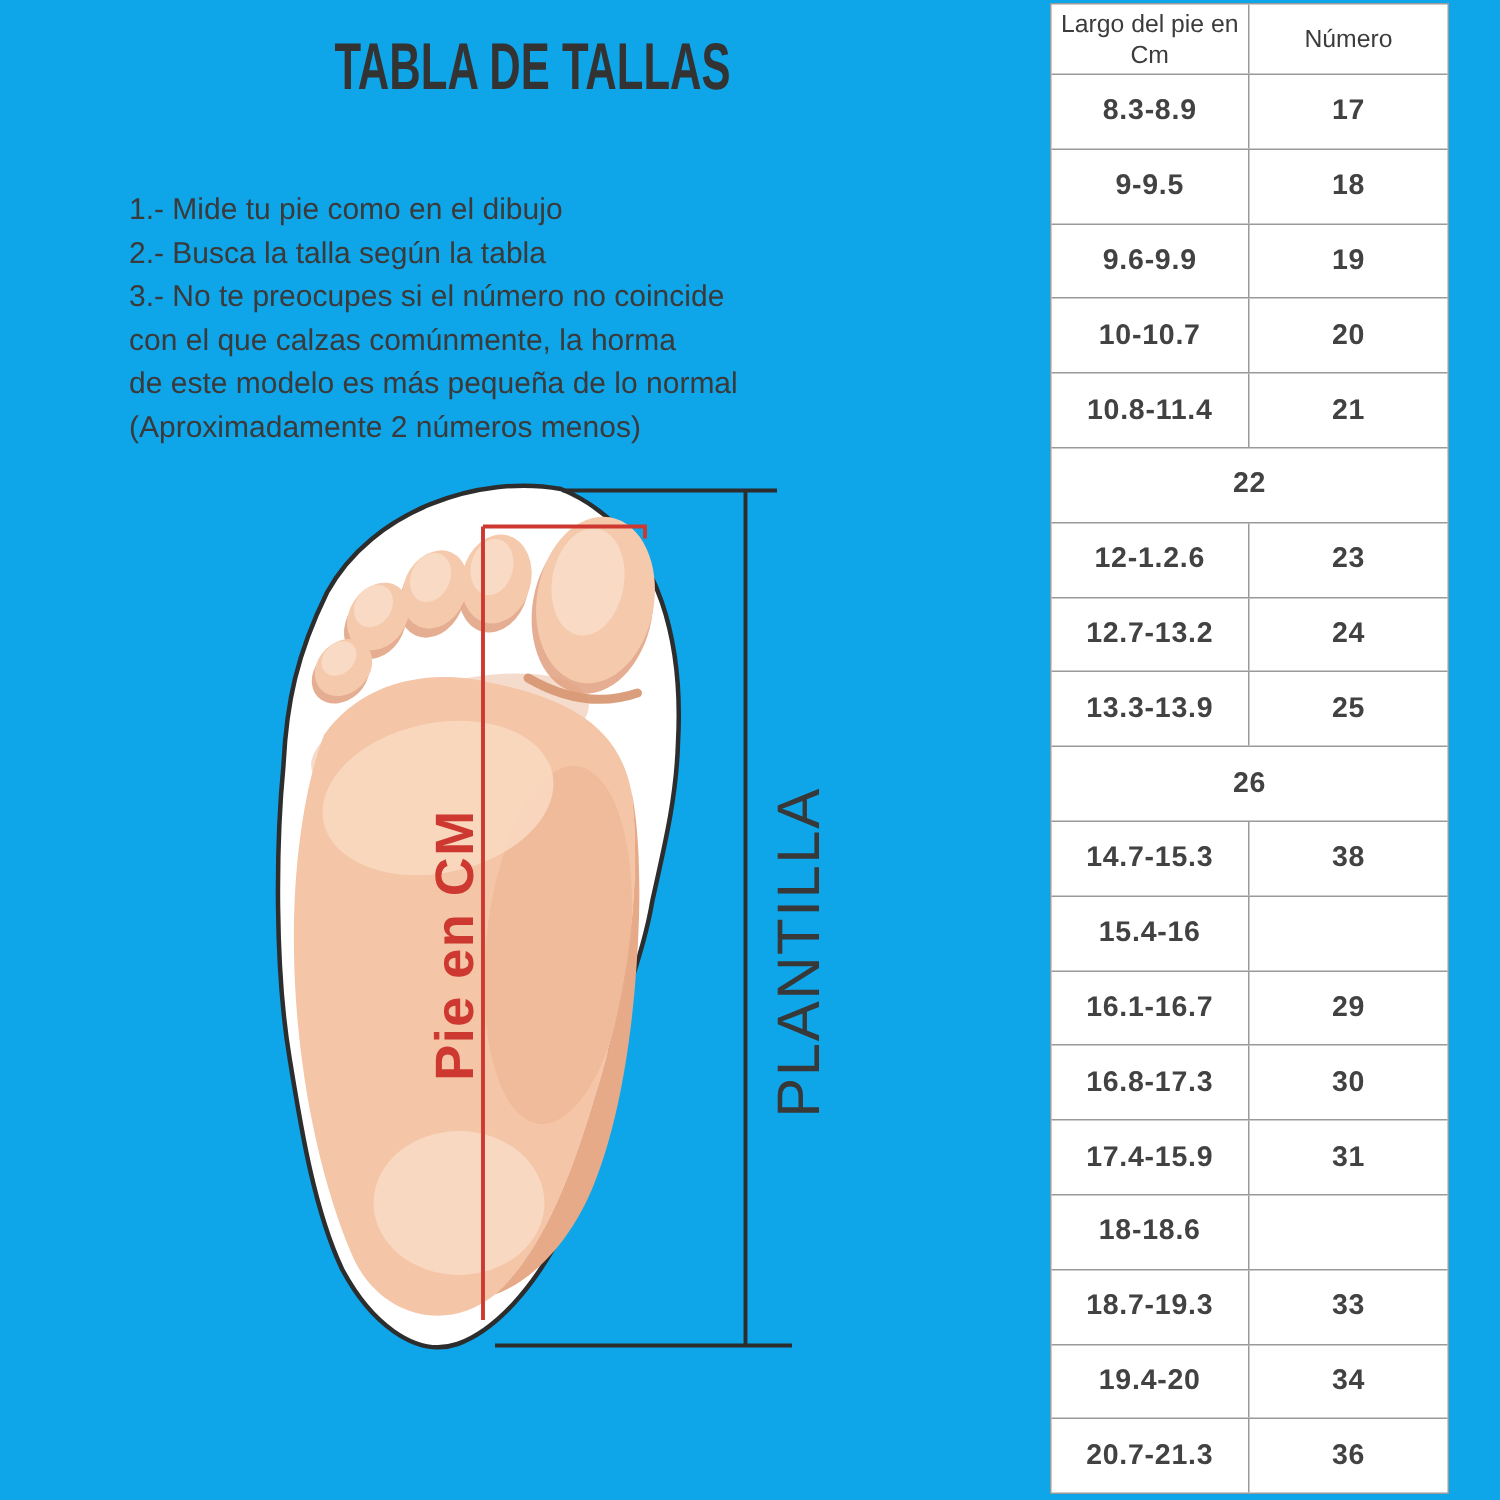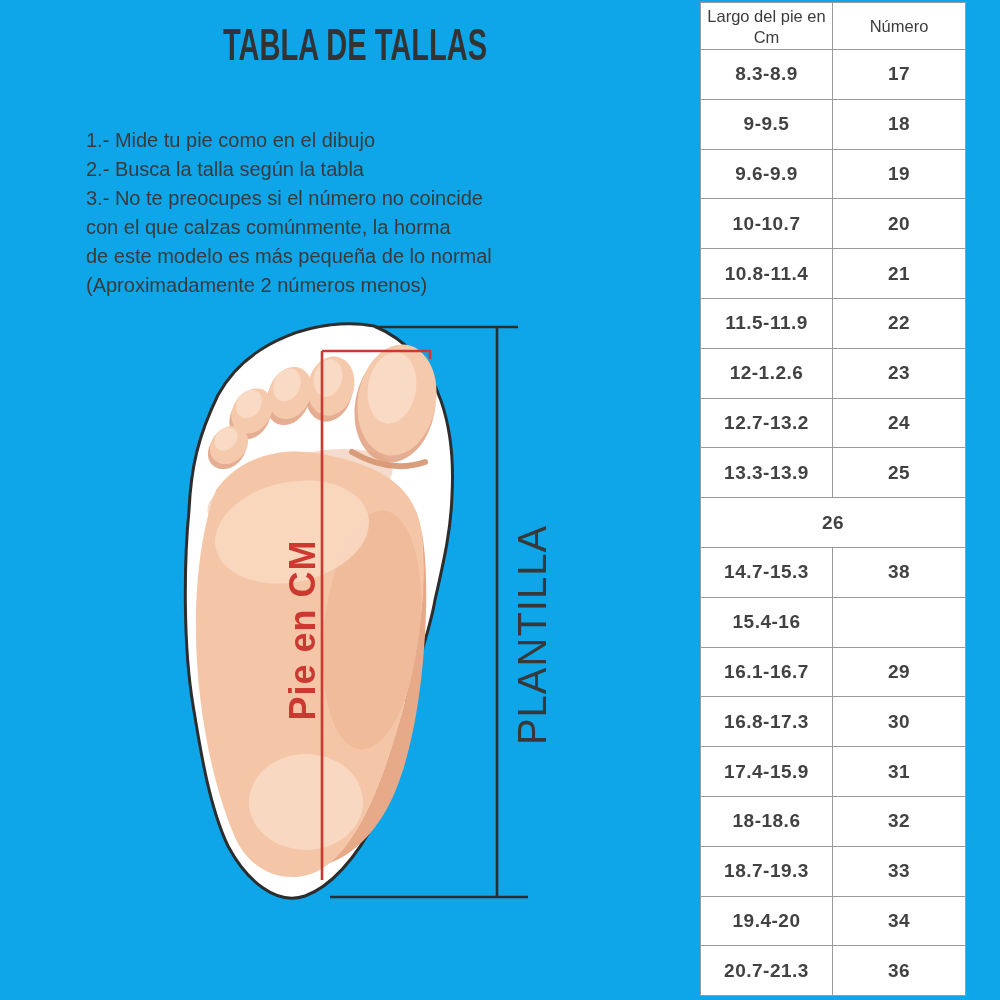--- a/index.html
+++ b/index.html
@@ -158,21 +158,20 @@
           <div class="td c1">10-10.7</div>
           <div class="td c2">20</div>
         </div>
 
         <div class="tr">
           <div class="td c1">10.8-11.4</div>
           <div class="td c2">21</div>
         </div>
 
         <div class="tr">
-          <div class="td c1">11.5-11.9</div>
           <div class="td c2">22</div>
         </div>
 
         <div class="tr">
           <div class="td c1">12-1.2.6</div>
           <div class="td c2">23</div>
         </div>
 
         <div class="tr">
           <div class="td c1">12.7-13.2</div>
@@ -207,21 +206,20 @@
           <div class="td c2">30</div>
         </div>
 
         <div class="tr">
           <div class="td c1">17.4-15.9</div>
           <div class="td c2">31</div>
         </div>
 
         <div class="tr">
           <div class="td c1">18-18.6</div>
-          <div class="td c2">32</div>
         </div>
 
         <div class="tr">
           <div class="td c1">18.7-19.3</div>
           <div class="td c2">33</div>
         </div>
 
         <div class="tr">
           <div class="td c1">19.4-20</div>
           <div class="td c2">34</div>

